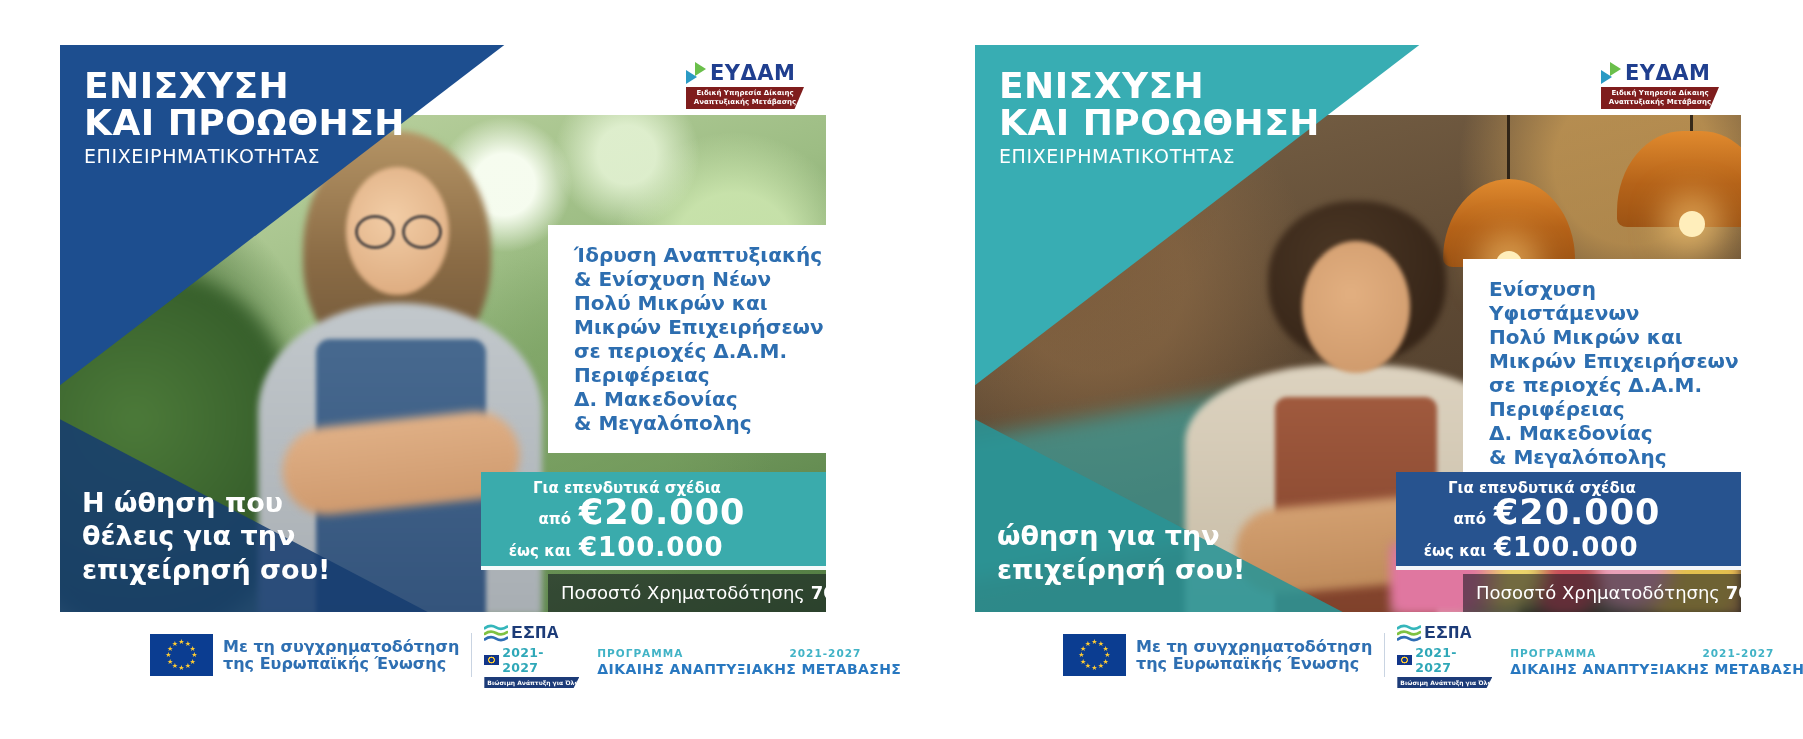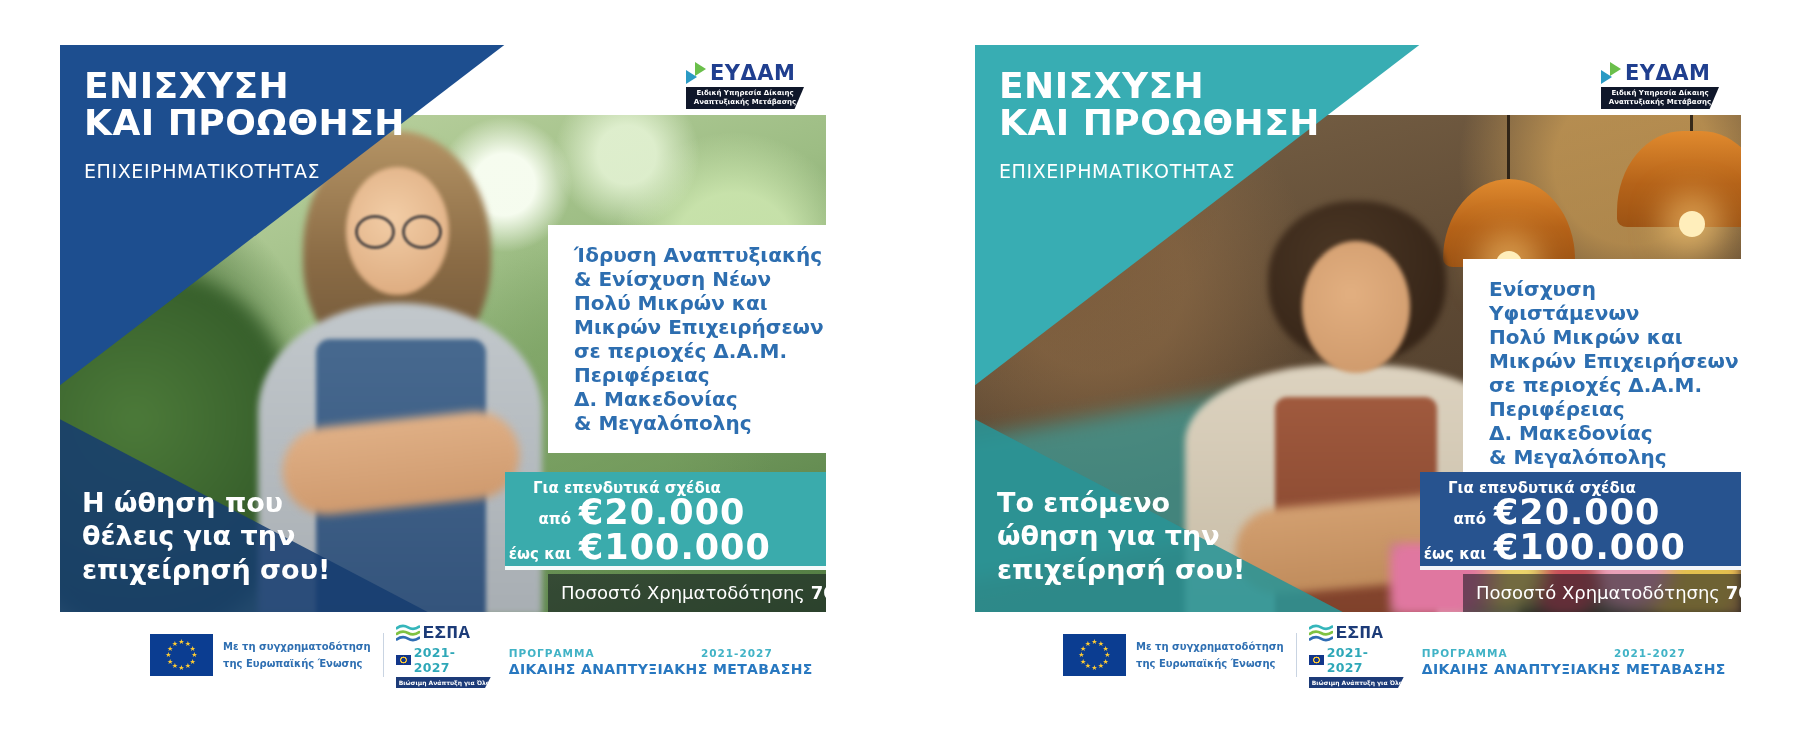--- a/index.html
+++ b/index.html
@@ -84,50 +84,50 @@
   .tri-top    { clip-path:polygon(0 0, 58% 0, 0 60%); }
   .tri-bottom { clip-path:polygon(0 66%, 48% 100%, 0 100%); }
   .b-left  .tri-top    { background:#1d4e8f; }
   .b-left  .tri-bottom { background:rgba(22,60,112,.86); }
   .b-right .tri-top    { background:#38adb3; }
   .b-right .tri-bottom { background:rgba(41,148,150,.88); }
 
   
   .header-text { position:absolute; top:22px; left:24px; z-index:6; color:#fff; }
   .h-line { font-size:36px; font-weight:bold; line-height:37px; letter-spacing:.5px; }
-  .h-sub  { font-size:19px; font-weight:normal; letter-spacing:.6px; margin-top:19px; }
+  .h-sub  { font-size:19px; font-weight:normal; letter-spacing:.6px; margin-top:4px; }
 
   
   .eydam { position:absolute; top:16px; right:22px; z-index:6; width:118px; }
   .eydam-row { display:flex; align-items:center; }
   .eydam-icon { position:relative; width:24px; height:22px; flex:0 0 24px; }
   .eydam-icon i { position:absolute; width:0; height:0; border-top:7px solid transparent; border-bottom:7px solid transparent; }
   .eydam-icon .t1 { border-left:11px solid #6abf4b; top:0; left:9px; }
   .eydam-icon .t2 { border-left:11px solid #2a9ac4; top:8px; left:0; }
   .eydam-name { font-size:21px; font-weight:bold; color:#203f8f; letter-spacing:.5px; }
-  .eydam-band { margin-top:2px; background:#0f172a; color:#fff; font-size:7px; line-height:8.5px; font-weight:bold;
+  .eydam-band { margin-top:2px; background:#7f1d1d; color:#fff; font-size:7px; line-height:8.5px; font-weight:bold;
                 text-align:center; padding:2px 4px 3px 4px; clip-path:polygon(0 0,100% 0,92% 100%,0 100%); }
 
   
   .desc-box { position:absolute; right:0; width:278px; box-sizing:border-box; background:#ffffff; z-index:3;
               padding:18px 0 18px 26px; }
   .b-left  .desc-box { top:180px; }
   .b-right .desc-box { top:214px; }
   .desc-box p { margin:0; font-size:20px; font-weight:bold; color:#2d6eb0; line-height:24px; }
 
   
   .price-box { position:absolute; right:0; top:427px; width:321px; height:94px; z-index:3; color:#fff;
-               border-bottom:4px solid rgba(255,255,255,.95); box-sizing:content-box; }
+               border-bottom:4px solid rgba(255,255,255,.95); box-sizing:content-box;padding-left:24px; }
   .b-left  .price-box { background:#3aabac; }
   .b-right .price-box { background:#27538f; }
   .price-intro { font-size:15px; font-weight:bold; line-height:16px; padding:8px 0 0 28px; }
   .price-row { display:flex; align-items:baseline; }
   .price-label { min-width:66px; text-align:right; margin-right:8px; font-size:15px; font-weight:bold; }
   .price-row.r1 .price-value { font-size:35px; line-height:33px; }
-  .price-row.r2 .price-value { font-size:35px; line-height:36px; }
+  .price-row.r2 .price-value { font-size:26px; line-height:36px; }
   .price-value { font-weight:bold; letter-spacing:1px; }
 
   .funding-strip { position:absolute; right:0; bottom:0; width:278px; height:38px; z-index:3;
                    background:rgba(15,20,30,.55); color:#fff; font-size:18px; line-height:38px;
                    padding-left:13px; box-sizing:border-box; white-space:nowrap; }
   .funding-strip b { font-weight:bold; }
 
   
   .tagline { position:absolute; left:22px; bottom:26px; z-index:5; color:#fff; }
   .tagline div { font-size:27px; font-weight:bold; line-height:33.5px; }
@@ -145,21 +145,21 @@
   .eu-flag i:nth-child(4) { transform:translate(-50%,-50%) rotate(90deg)  translateY(-13px) rotate(-90deg); }
   .eu-flag i:nth-child(5) { transform:translate(-50%,-50%) rotate(120deg) translateY(-13px) rotate(-120deg); }
   .eu-flag i:nth-child(6) { transform:translate(-50%,-50%) rotate(150deg) translateY(-13px) rotate(-150deg); }
   .eu-flag i:nth-child(7) { transform:translate(-50%,-50%) rotate(180deg) translateY(-13px) rotate(-180deg); }
   .eu-flag i:nth-child(8) { transform:translate(-50%,-50%) rotate(210deg) translateY(-13px) rotate(-210deg); }
   .eu-flag i:nth-child(9) { transform:translate(-50%,-50%) rotate(240deg) translateY(-13px) rotate(-240deg); }
   .eu-flag i:nth-child(10){ transform:translate(-50%,-50%) rotate(270deg) translateY(-13px) rotate(-270deg); }
   .eu-flag i:nth-child(11){ transform:translate(-50%,-50%) rotate(300deg) translateY(-13px) rotate(-300deg); }
   .eu-flag i:nth-child(12){ transform:translate(-50%,-50%) rotate(330deg) translateY(-13px) rotate(-330deg); }
 
-  .eu-text { margin-left:10px; color:#2e6fb2; font-size:10px; font-weight:bold; line-height:17px; }
+  .eu-text { margin-left:10px; color:#2e6fb2; font-size:16px; font-weight:bold; line-height:17px; }
   .v-divider { width:1px; height:44px; background:#c9d4e2; margin:0 12px; }
 
   .espa { width:95px; flex:0 0 95px; }
   .espa-top { display:flex; align-items:center;font-family:Liberation Mono, monospace; }
   .waves { width:24px; height:18px; margin-right:3px; }
   .espa-name { font-size:19px; font-weight:bold; color:#1c3b78; letter-spacing:.5px; }
   .espa-mid { display:flex; align-items:center; margin-top:1px; }
   .mini-flag { position:relative; width:15px; height:10px; background:#12368a; margin-right:3px; flex:0 0 15px; }
   .mini-flag::after { content:''; position:absolute; inset:1px;
                       background:radial-gradient(circle at 50% 50%, transparent 26%, #ffcc33 30%, #ffcc33 42%, transparent 48%); }
@@ -306,21 +306,20 @@
         <span class="price-value">€100.000</span>
       </div>
     </div>
 
     <div class="funding-strip">
       <span>Ποσοστό Χρηματοδότησης</span>
       <b>70%</b>
     </div>
 
     <div class="tagline">
-      <div>Το επόμενο</div>
       <div>ώθηση για την</div>
       <div>επιχείρησή σου!</div>
     </div>
   </section>
 
   <div class="footer f-left">
     <div class="eu-flag">
       <i>★</i>
         <i>★</i>
         <i>★</i>

